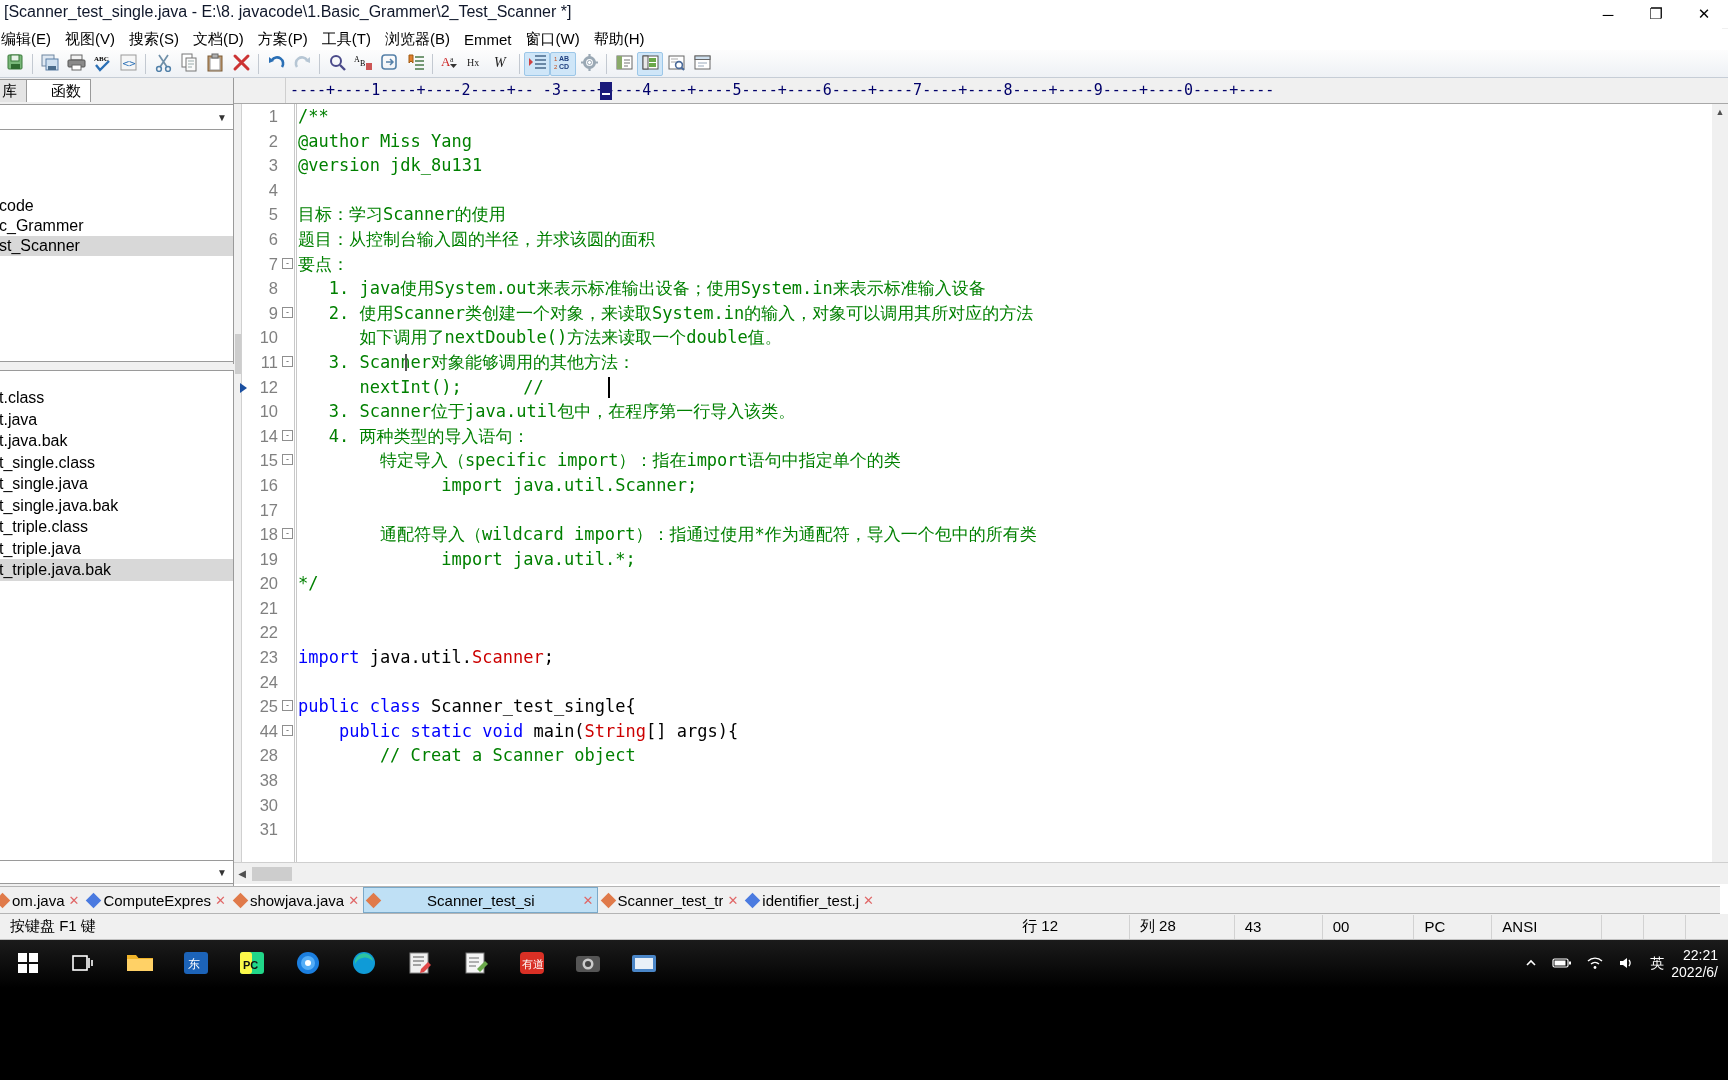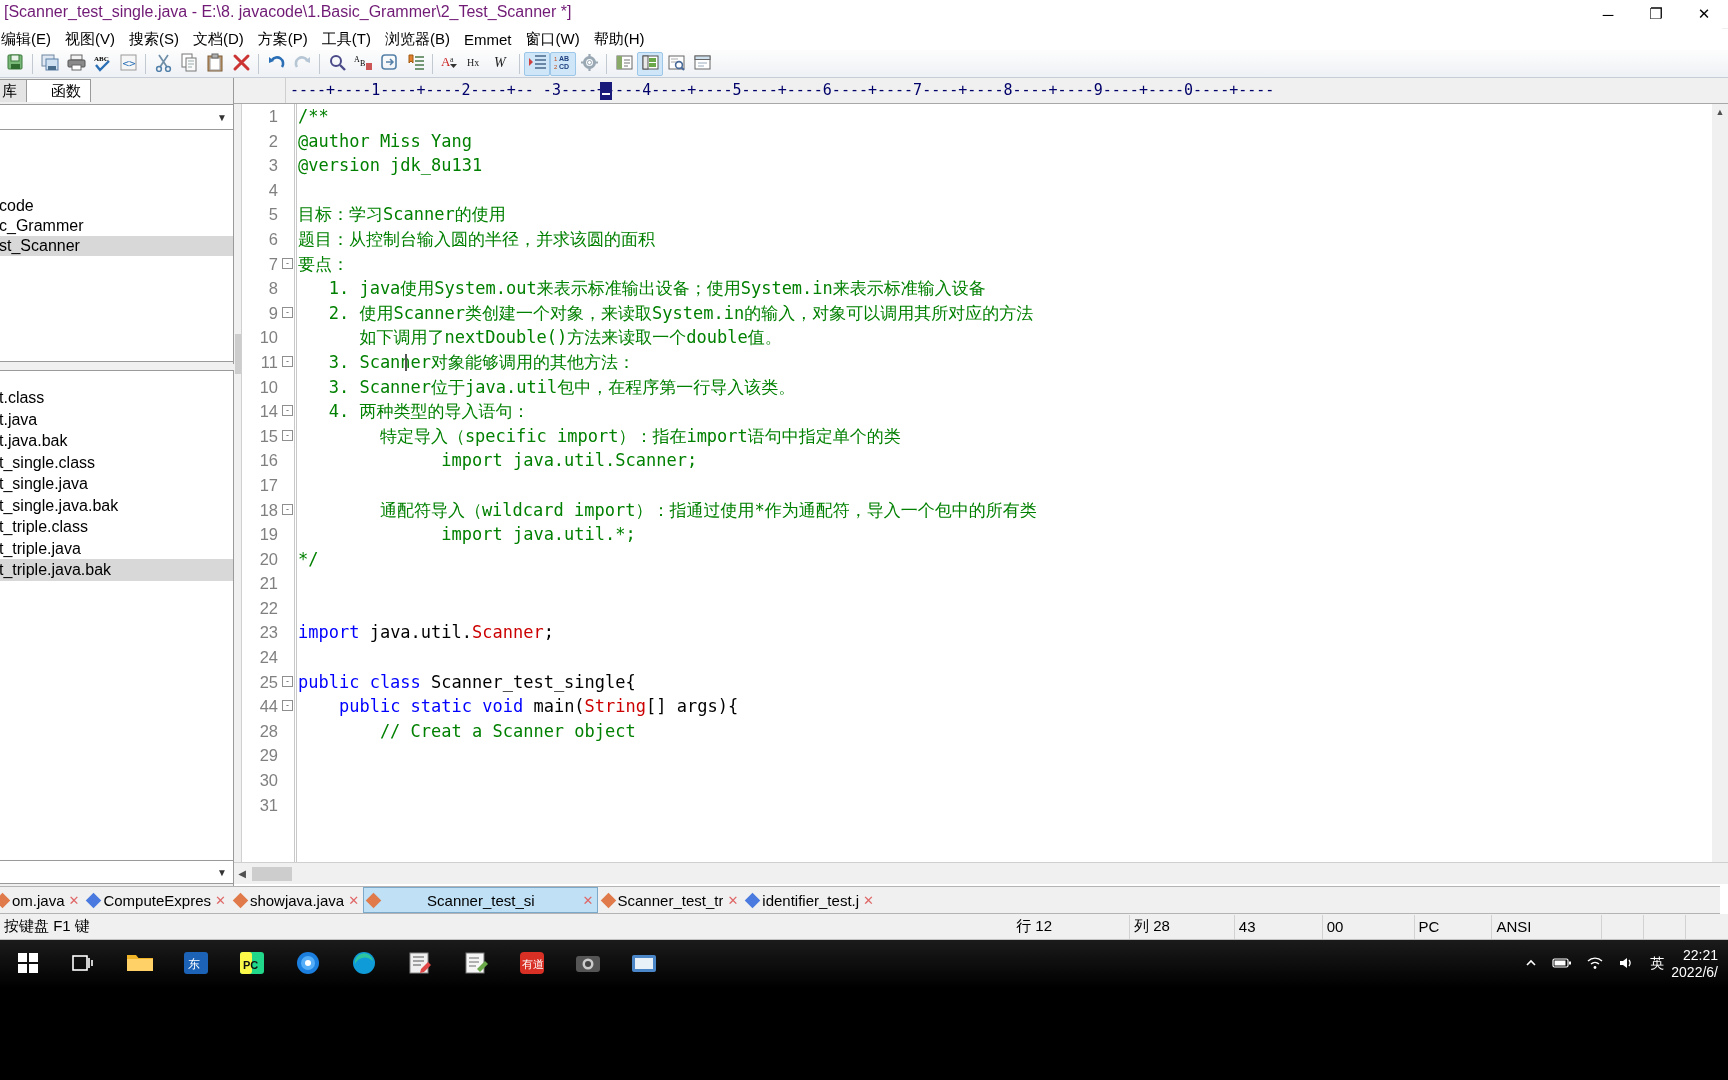--- a/index.html
+++ b/index.html
@@ -11,21 +11,21 @@
     -webkit-font-smoothing:none;
   }
   .app{position:relative;width:1728px;height:1080px;}
 
   
   .titlebar{
     position:absolute;left:0;top:0;width:1728px;height:28px;
     background:#ffffff;border-bottom:1px solid #f0f0f0;
   }
   .title-text{
-    position:absolute;left:4px;top:3px;font-size:16px;color:#701a75;
+    position:absolute;left:4px;top:3px;font-size:16px;color:#0f172a;
     white-space:nowrap;font-family:"Liberation Sans",sans-serif;
   }
   .win-btns{position:absolute;right:0;top:0;height:28px;display:flex;}
   .win-btn{width:48px;height:28px;display:flex;align-items:center;justify-content:center;
            font-size:15px;color:#000;}
 
   
   .menubar{
     position:absolute;left:0;top:28px;width:1728px;height:22px;
     background:#ffffff;display:flex;align-items:center;
@@ -191,21 +191,21 @@
   .dtab .dot{width:11px;height:11px;margin-right:4px;flex:0 0 auto;transform:rotate(45deg);}
   .dtab .lbl{overflow:hidden;}
   .dtab .x{margin-left:4px;color:#e06666;font-size:13px;font-weight:bold;}
 
   
   .statusbar{
     position:absolute;left:0;top:914px;width:1728px;height:26px;
     background:#f0f0f0;border-bottom:1px solid #c0c0c0;
     display:flex;align-items:center;font-size:15px;box-sizing:border-box;
   }
-  .sb-cell{height:24px;display:flex;align-items:center;padding-left:4px;
+  .sb-cell{height:24px;display:flex;align-items:center;padding-left:10px;
     border-right:1px solid #d2d2d2;box-sizing:border-box;white-space:nowrap;}
 
   
   .taskbar{
     position:absolute;left:0;top:940px;width:1728px;height:140px;
     background:#000000;
   }
   .tb-inner{position:absolute;left:0;top:0;width:1728px;height:48px;
     background:linear-gradient(#1b1b1b,#000);display:flex;align-items:center;}
   .tb-icon{width:56px;height:48px;display:flex;align-items:center;justify-content:center;}
@@ -465,36 +465,37 @@
         <div class="codeline"><span class="lnum">2</span><span class="ctext"><span class="cmt">@author Miss Yang</span></span></div>
         <div class="codeline"><span class="lnum">3</span><span class="ctext"><span class="cmt">@version jdk_8u131</span></span></div>
         <div class="codeline"><span class="lnum">4</span><span class="ctext"></span></div>
         <div class="codeline"><span class="lnum">5</span><span class="ctext"><span class="cmt">目标：学习Scanner的使用</span></span></div>
         <div class="codeline"><span class="lnum">6</span><span class="ctext"><span class="cmt">题目：从控制台输入圆的半径，并求该圆的面积</span></span></div>
         <div class="codeline"><span class="lnum">7</span><span class="fold">-</span><span class="ctext"><span class="cmt">要点：</span></span></div>
         <div class="codeline"><span class="lnum">8</span><span class="ctext"><span class="cmt">   1. java使用System.out来表示标准输出设备；使用System.in来表示标准输入设备</span></span></div>
         <div class="codeline"><span class="lnum">9</span><span class="fold">-</span><span class="ctext"><span class="cmt">   2. 使用Scanner类创建一个对象，来读取System.in的输入，对象可以调用其所对应的方法</span></span></div>
         <div class="codeline"><span class="lnum">10</span><span class="ctext"><span class="cmt">      如下调用了nextDouble()方法来读取一个double值。</span></span></div>
         <div class="codeline"><span class="lnum">11</span><span class="fold">-</span><span class="ctext"><span class="cmt">   3. Scanner对象能够调用的其他方法：</span></span><span class="mouse-caret" style="left: 163px; background: rgb(85, 85, 85);"></span></div>
+        <div class="codeline"><span class="bookmark"></span><span class="lnum">12</span><span class="ctext"><span class="cmt">      nextInt();      // </span></span><span class="caret" style="left: 366px;"></span></div>
         <div class="codeline"><span class="lnum">10</span><span class="ctext"><span class="cmt">   3. Scanner位于java.util包中，在程序第一行导入该类。</span></span></div>
         <div class="codeline"><span class="lnum">14</span><span class="fold">-</span><span class="ctext"><span class="cmt">   4. 两种类型的导入语句：</span></span></div>
         <div class="codeline"><span class="lnum">15</span><span class="fold">-</span><span class="ctext"><span class="cmt">        特定导入（specific import）：指在import语句中指定单个的类</span></span></div>
         <div class="codeline"><span class="lnum">16</span><span class="ctext"><span class="cmt">              import java.util.Scanner;</span></span></div>
         <div class="codeline"><span class="lnum">17</span><span class="ctext"></span></div>
         <div class="codeline"><span class="lnum">18</span><span class="fold">-</span><span class="ctext"><span class="cmt">        通配符导入（wildcard import）：指通过使用*作为通配符，导入一个包中的所有类</span></span></div>
         <div class="codeline"><span class="lnum">19</span><span class="ctext"><span class="cmt">              import java.util.*;</span></span></div>
         <div class="codeline"><span class="lnum">20</span><span class="ctext"><span class="cmt">*/</span></span></div>
         <div class="codeline"><span class="lnum">21</span><span class="ctext"></span></div>
         <div class="codeline"><span class="lnum">22</span><span class="ctext"></span></div>
         <div class="codeline"><span class="lnum">23</span><span class="ctext"><span class="kw">import</span><span class="plain"> java.util.</span><span class="cls">Scanner</span><span class="plain">;</span></span></div>
         <div class="codeline"><span class="lnum">24</span><span class="ctext"></span></div>
         <div class="codeline"><span class="lnum">25</span><span class="fold">-</span><span class="ctext"><span class="kw">public class</span><span class="plain"> Scanner_test_single{</span></span></div>
         <div class="codeline"><span class="lnum">44</span><span class="fold">-</span><span class="ctext"><span class="plain">    </span><span class="kw">public static void</span><span class="plain"> main(</span><span class="cls">String</span><span class="plain">[] args){</span></span></div>
         <div class="codeline"><span class="lnum">28</span><span class="ctext"><span class="cmt">        // Creat a Scanner object</span></span></div>
-        <div class="codeline"><span class="lnum">29</span></div>
+        <div class="codeline"><span class="lnum">38</span></div>
         <div class="codeline"><span class="lnum">30</span><span class="ctext"></span></div>
         <div class="codeline"><span class="lnum">31</span></div>
       </div>
   </div>
 
   <div class="vscroll">
     <div class="vs-arrow">▲</div>
   </div>
 
   <div class="hscroll">

